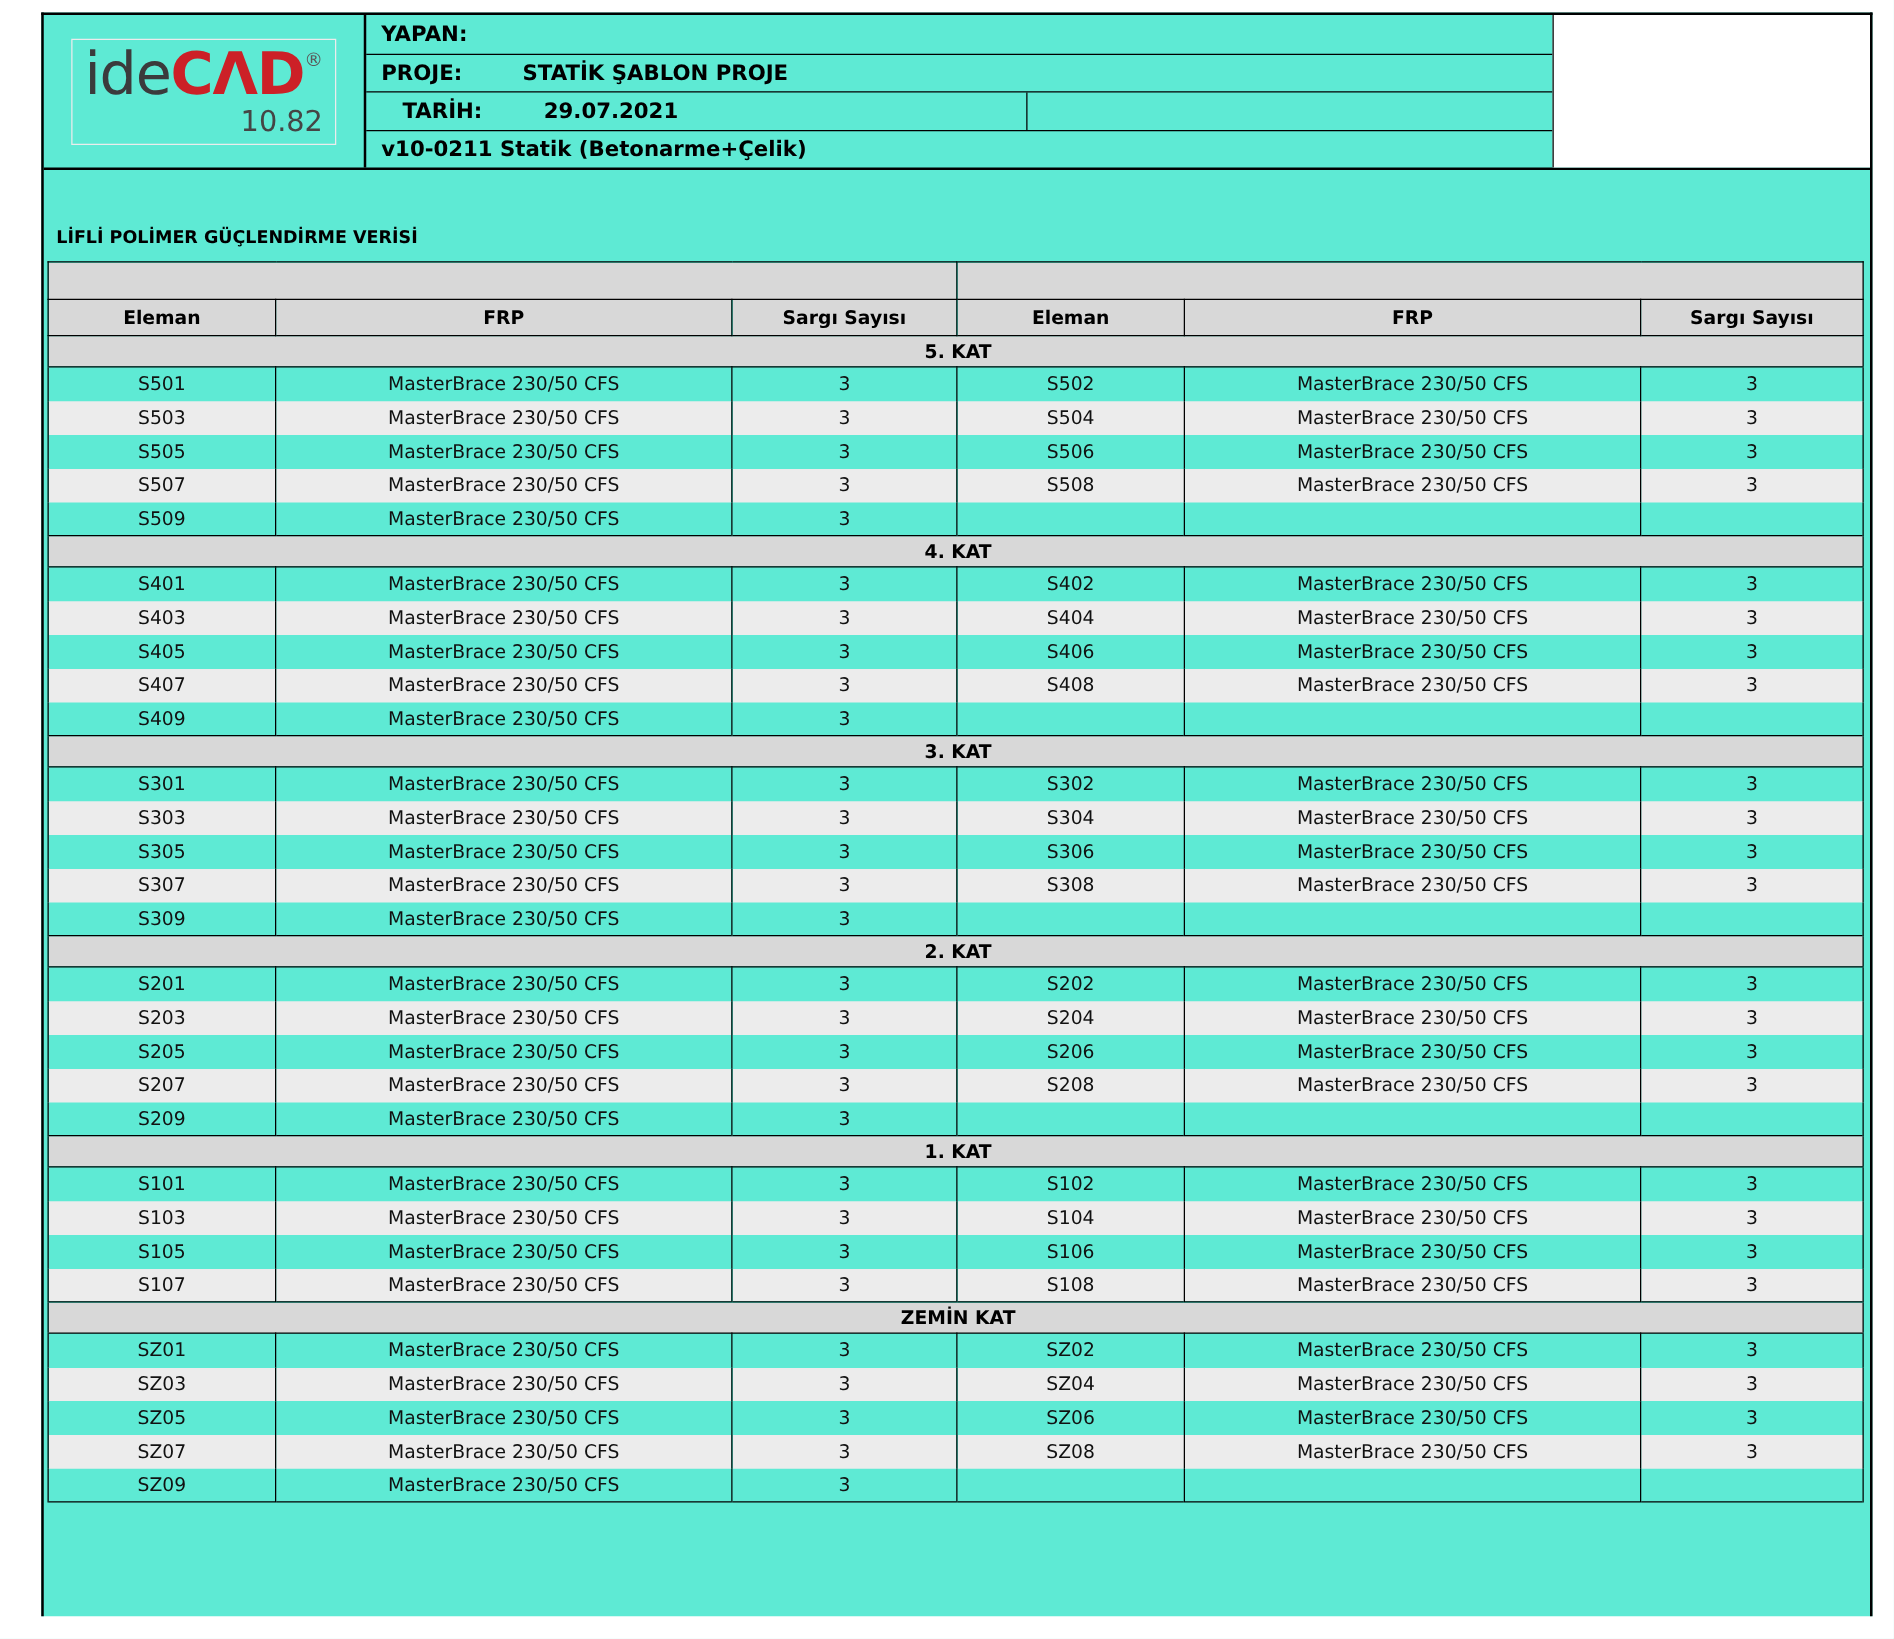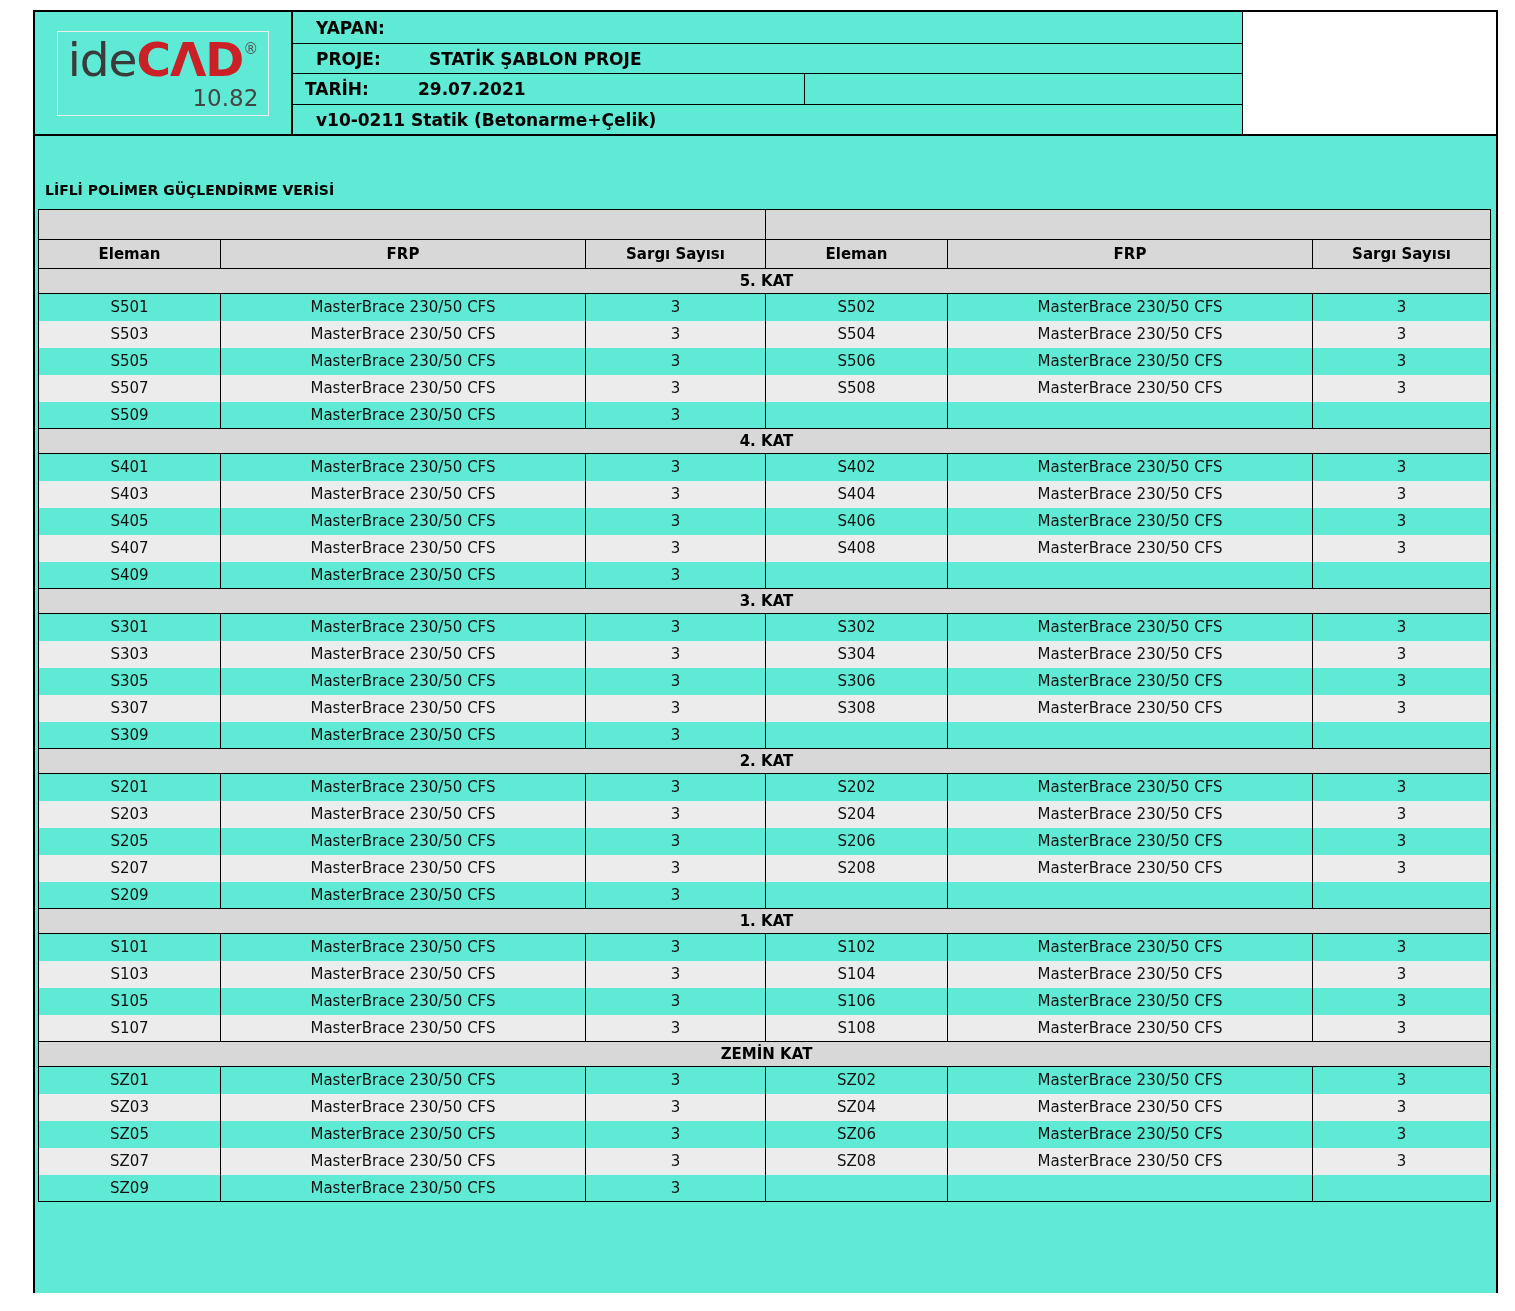--- a/index.html
+++ b/index.html
@@ -20,26 +20,26 @@
   }
   .logo-inner{padding:4px 10px;text-align:right;border:1px solid #ececec;}
   .logo-line{white-space:nowrap;line-height:1;}
   .logo-line .ide{font-size:47px;color:#3b3b3c;letter-spacing:-1px;}
   .logo-line .cad{font-size:47px;font-weight:bold;color:#cc2027;letter-spacing:-1px;}
   .logo-line .reg{font-size:15px;color:#5a5a5a;vertical-align:22px;}
   .logo-ver{font-size:23px;color:#454545;margin-top:2px;}
   .header-info{flex:1;display:flex;flex-direction:column;}
   .info-row{
     display:flex;align-items:center;box-sizing:border-box;
-    padding-left:23px;font-weight:bold;font-size:17px;white-space:nowrap;
+    padding-left:12px;font-weight:bold;font-size:17px;white-space:nowrap;
     border-bottom:1.5px solid #000;
   }
   .info-row.r1{height:32px;}
   .info-row.r2{height:30px;}
-  .info-row.r3{height:31px;padding-left:0;}
+  .info-row.r3{height:31px;padding-left:17px;}
   .info-row.r4{flex:1;border-bottom:none;}
   .info-label{display:inline-block;width:113px;}
   .r3 .cell-a{width:512px;height:100%;display:flex;align-items:center;
     padding-left:12px;border-right:1.5px solid #000;box-sizing:border-box;}
   .r3 .cell-b{flex:1;height:100%;display:flex;align-items:center;padding-left:18px;}
   .header-right-box{width:254px;border-left:1.5px solid #000;box-sizing:border-box;background:#fff;}
   
   .page-title{margin:46px 0 0 10px;font-size:14px;font-weight:bold;letter-spacing:0;}
   
   table.frp{

